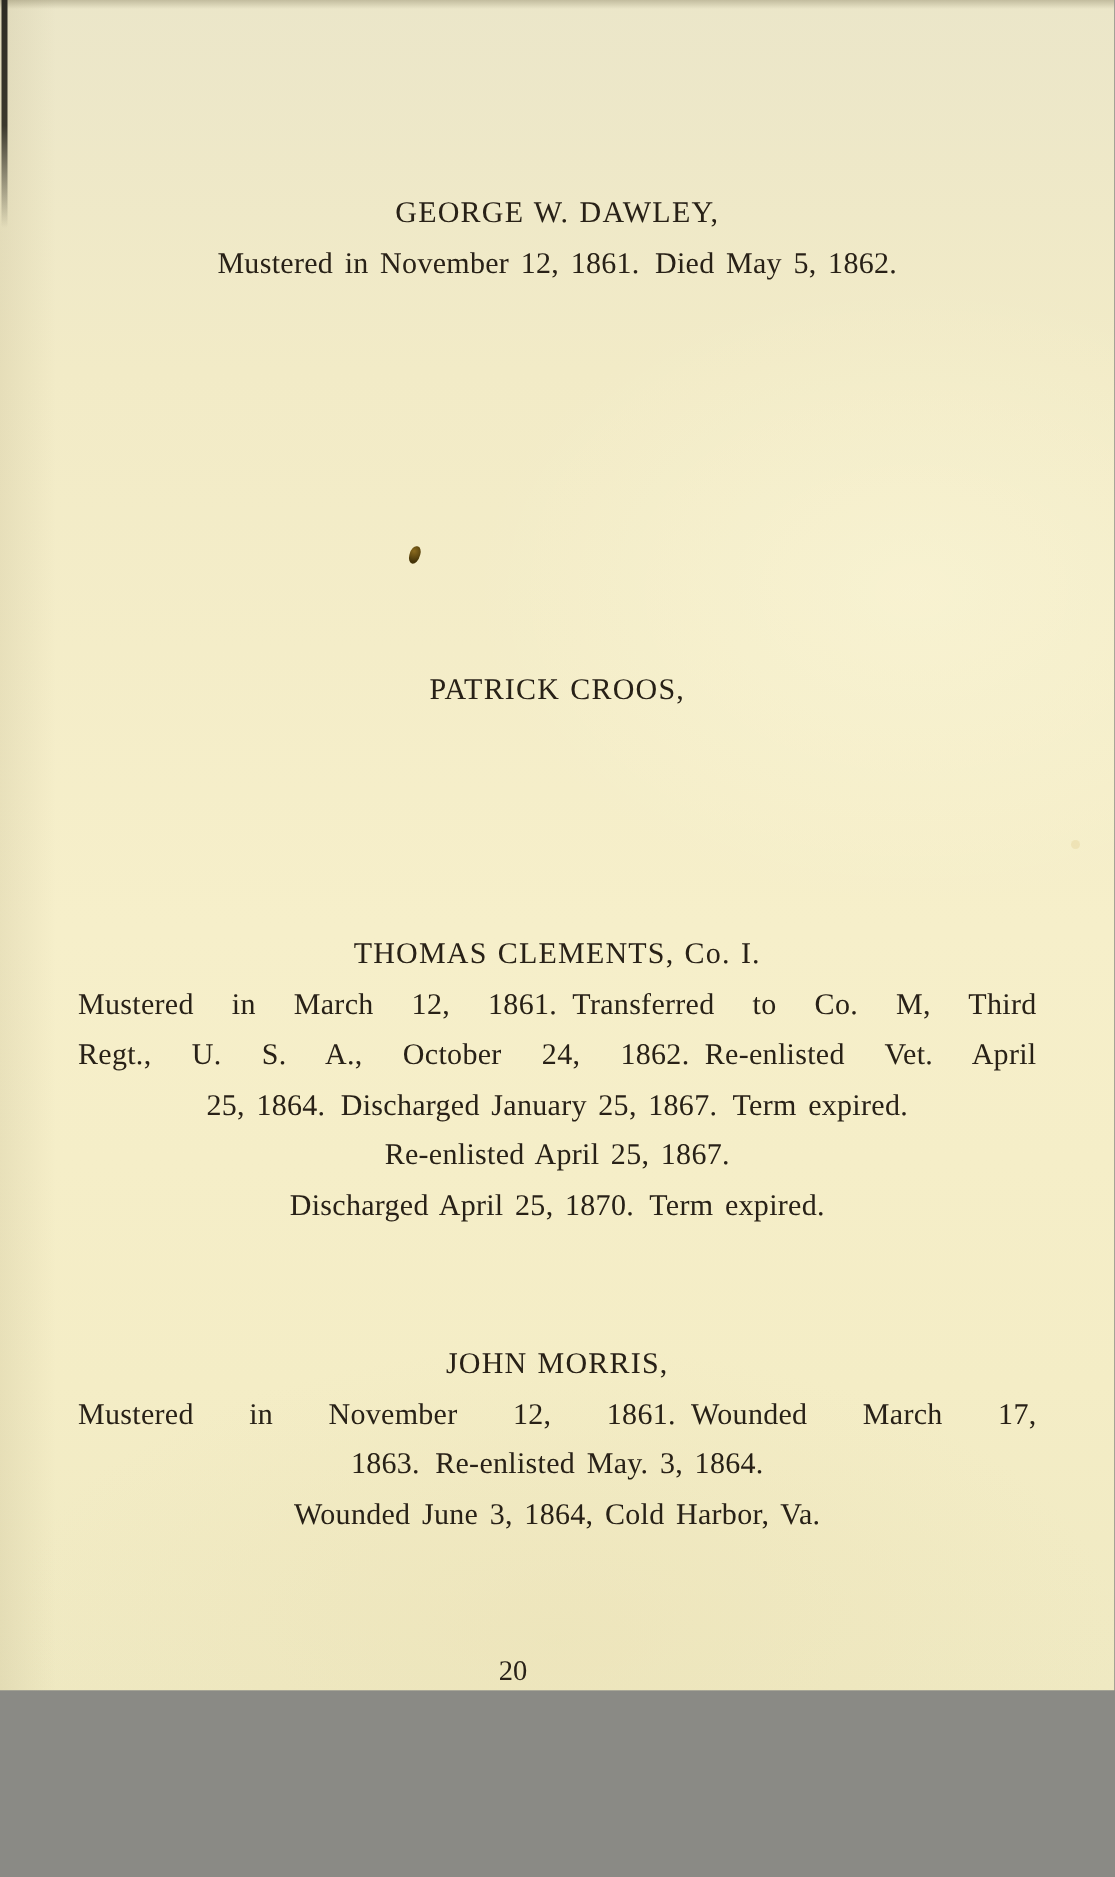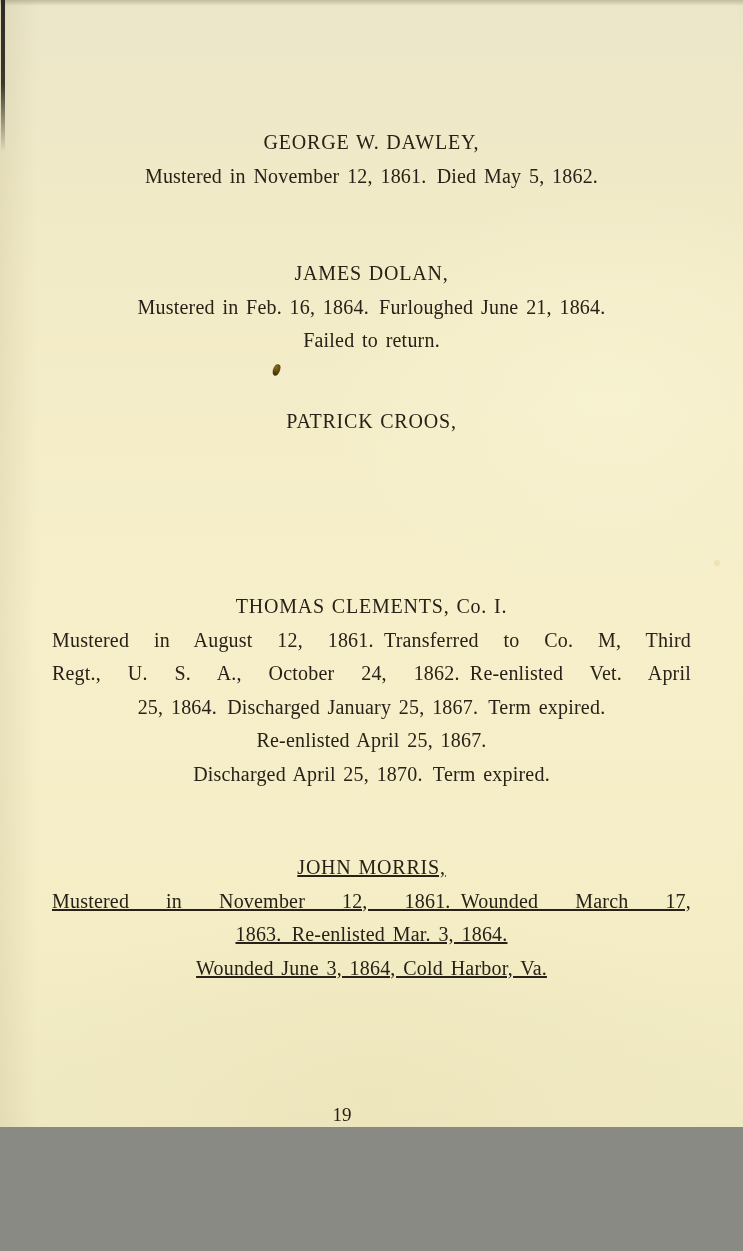--- a/index.html
+++ b/index.html
@@ -39,23 +39,23 @@
   .freckle { position: absolute; border-radius: 50%; }
   .fr1 { left: 528px; top: 1188px; width: 10px; height: 8px; background: rgba(198,160,70,0.22); }
   .fr2 { left: 676px; top: 1160px; width: 7px; height: 7px; background: rgba(198,160,70,0.18); }
   .fr3 { left: 330px; top: 1146px; width: 9px; height: 7px; background: rgba(210,170,80,0.16); }
   .fr4 { left: 714px; top: 560px; width: 6px; height: 6px; background: rgba(198,160,70,0.15); }
 
   
   .entry { position: absolute; left: 52px; width: 639px; }
   .e1 { top: 126px; }
   .e2 { top: 257px; }
-  .e3 { top: 405px; }
-  .e4 { top: 590px; }
-  .e5 { top: 851px; text-decoration: underline; }
+  .e3 { top: 444px; }
+  .e4 { top: 620px; }
+  .e5 { top: 893px; }
 
   .head {
     margin: 0;
     font-size: 20px;
     font-weight: normal;
     line-height: 33.5px;
     text-align: center;
     letter-spacing: 0.8px;
     word-spacing: 1px;
   }
@@ -86,48 +86,43 @@
 <div class="page">
 
   <div class="edge-top"></div>
   <div class="edge-left"></div>
 
   <section class="entry e1">
     <h2 class="head">GEORGE W. DAWLEY,</h2>
     <p class="ln ctr">Mustered in November 12, 1861. Died May 5, 1862.</p>
   </section>
 
-  <section class="entry e2">
-    <h2 class="head">JAMES DOLAN,</h2>
-    <p class="ln ctr">Mustered in Feb. 16, 1864. Furloughed June 21, 1864.</p>
-    <p class="ln ctr">Failed to return.</p>
-  </section>
 
   <div class="speck"></div>
 
   <section class="entry e3">
     <h2 class="head">PATRICK CROOS,</h2>
   </section>
 
   <section class="entry e4">
     <h2 class="head">THOMAS CLEMENTS, Co. I.</h2>
-    <p class="ln just">Mustered in August 12, 1861. Transferred to Co. M, Third</p>
+    <p class="ln just">Mustered in March 12, 1861. Transferred to Co. M, Third</p>
     <p class="ln just">Regt., U. S. A., October 24, 1862. Re-enlisted Vet. April</p>
     <p class="ln ctr">25, 1864. Discharged January 25, 1867. Term expired.</p>
     <p class="ln ctr">Re-enlisted April 25, 1867.</p>
     <p class="ln ctr">Discharged April 25, 1870. Term expired.</p>
   </section>
 
   <section class="entry e5">
     <h2 class="head">JOHN MORRIS,</h2>
     <p class="ln just">Mustered in November 12, 1861. Wounded March 17,</p>
-    <p class="ln ctr">1863. Re-enlisted Mar. 3, 1864.</p>
+    <p class="ln ctr">1863. Re-enlisted May. 3, 1864.</p>
     <p class="ln ctr">Wounded June 3, 1864, Cold Harbor, Va.</p>
   </section>
 
-  <div class="pagenum">19</div>
+  <div class="pagenum">20</div>
 
   <div class="freckle fr1"></div>
   <div class="freckle fr2"></div>
   <div class="freckle fr3"></div>
   <div class="freckle fr4"></div>
 
 </div>
 
 </body></html>

